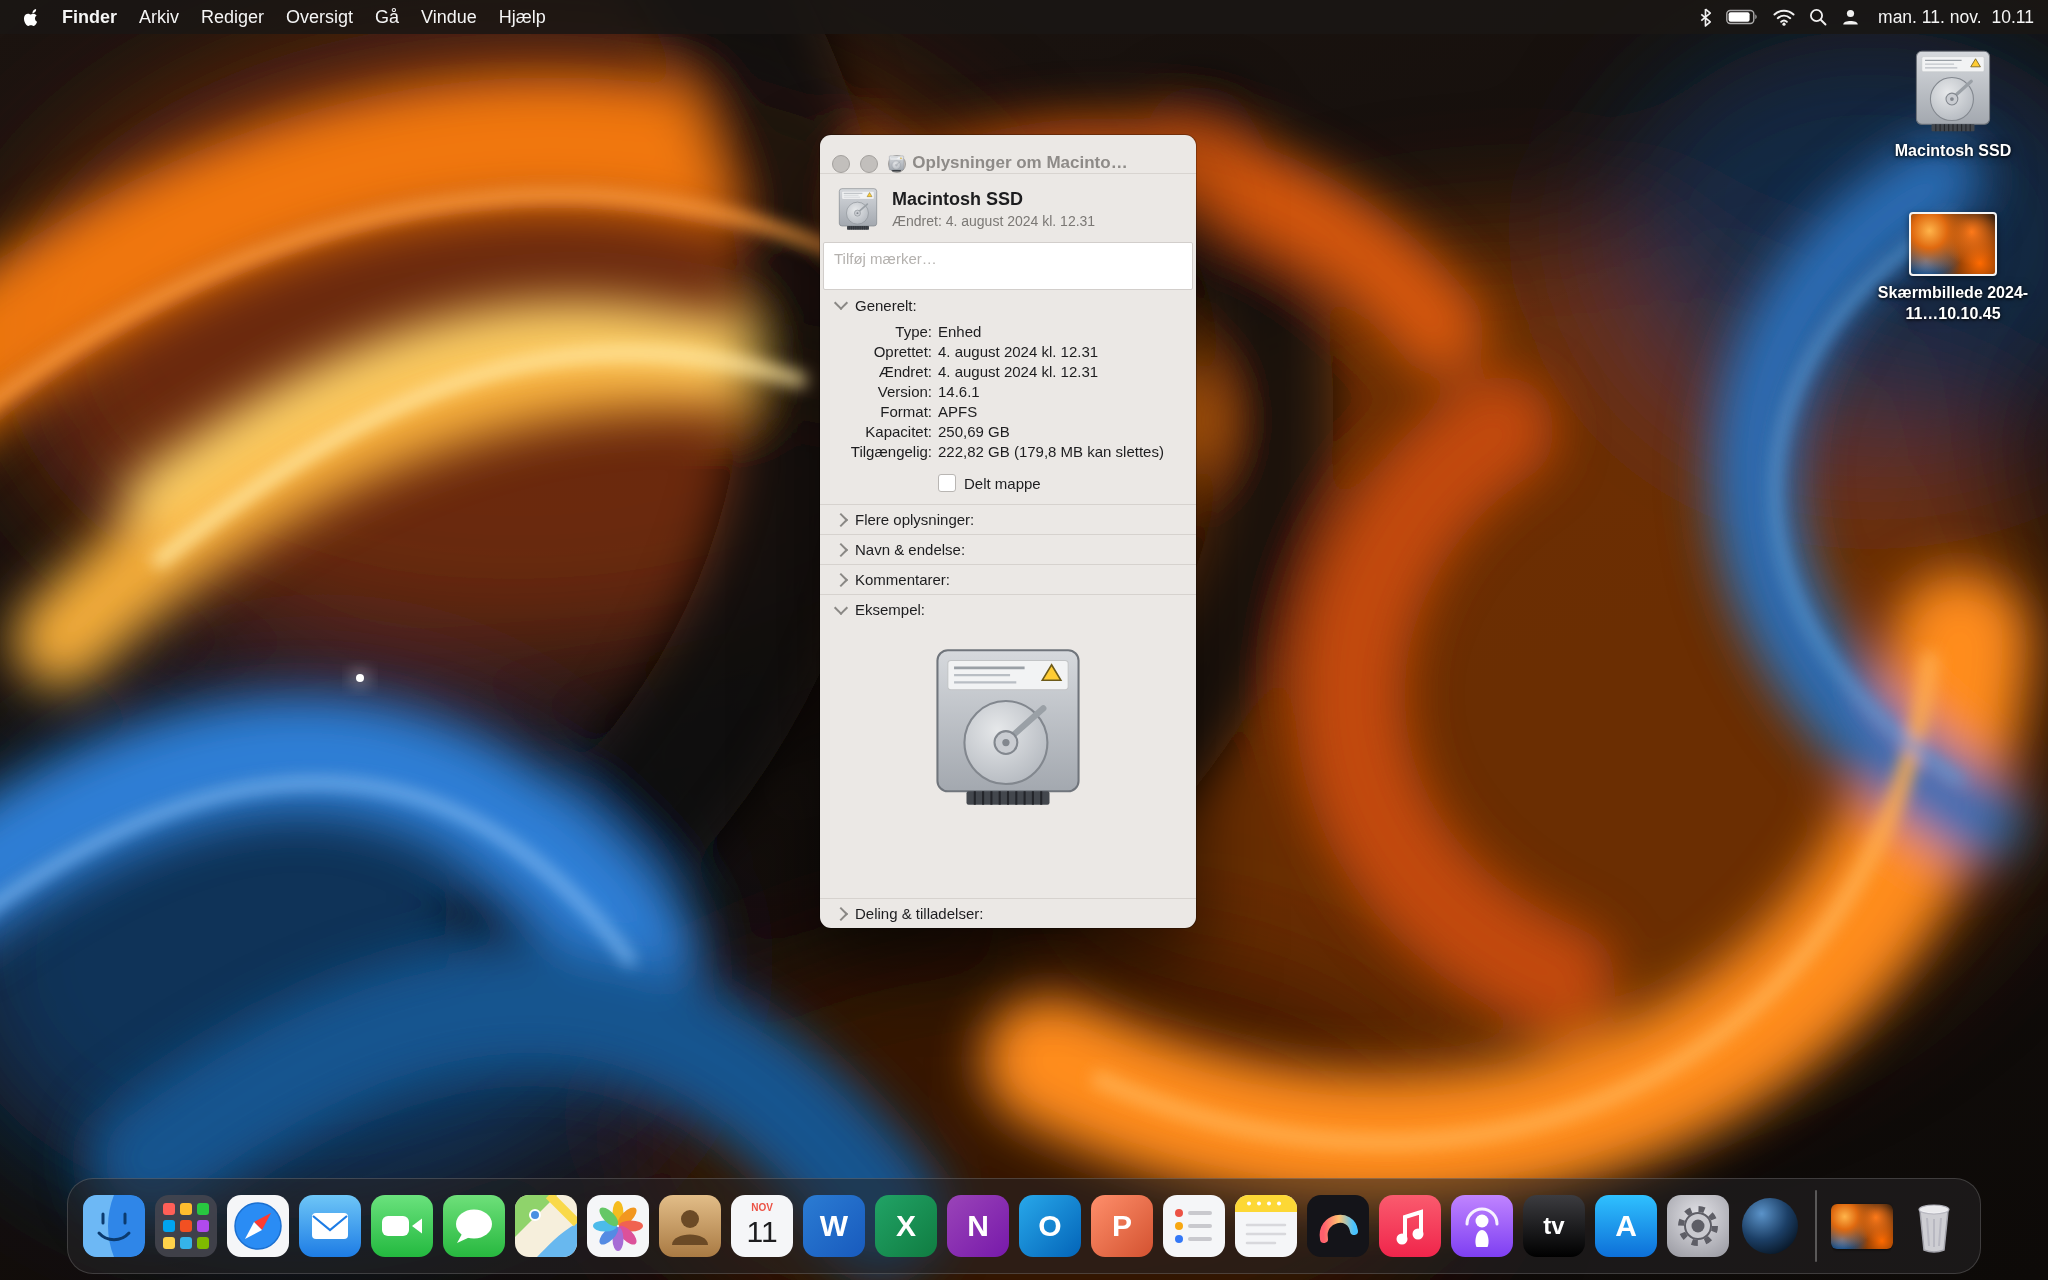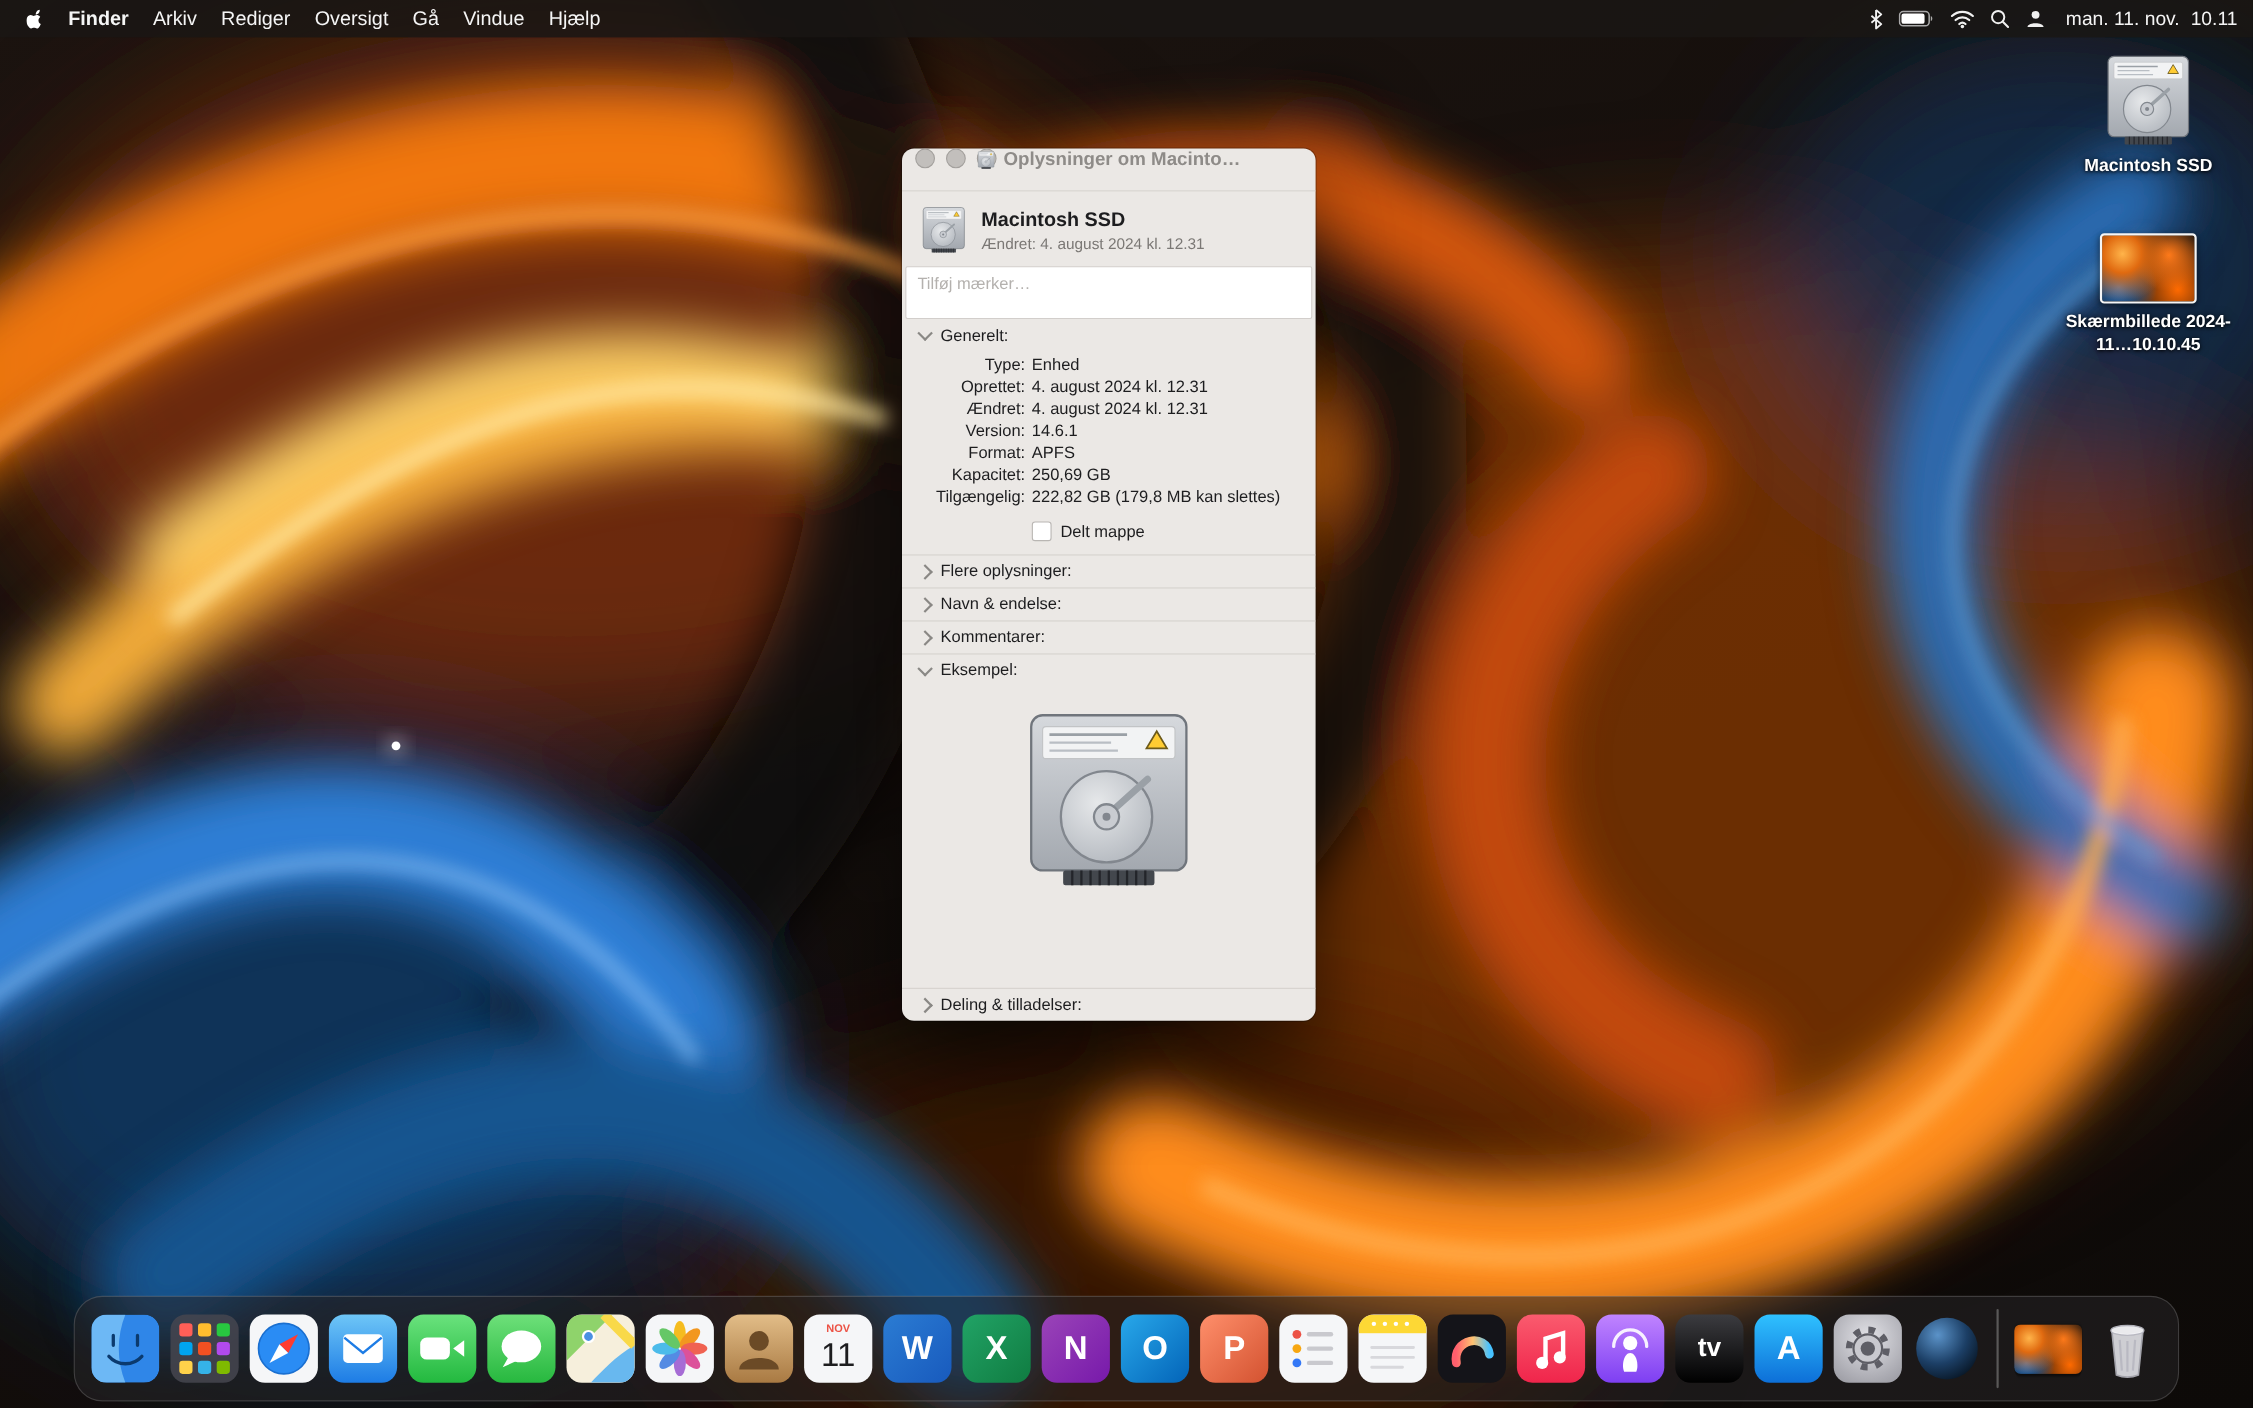--- a/index.html
+++ b/index.html
@@ -28,21 +28,21 @@
     radial-gradient(circle at 22% 28%,#ffb44a 0%,#e06a10 22%,rgba(0,0,0,0) 55%),
     radial-gradient(circle at 72% 30%,#ff7a1a 0%,rgba(0,0,0,0) 45%),
     radial-gradient(circle at 18% 78%,#2f7fd6 0%,rgba(0,0,0,0) 42%),
     radial-gradient(circle at 82% 82%,#ff6a00 0%,rgba(60,20,0,0) 55%),
     #14100c;}
 
   
   .info-window{position:absolute;left:820px;top:135px;width:376px;height:793px;background:#ebe8e5;
     border-radius:11px;box-shadow:0 34px 80px rgba(0,0,0,.6),0 0 0 1px rgba(0,0,0,.25);
     display:flex;flex-direction:column;overflow:hidden;z-index:40;color:#1d1d1f;}
-  .titlebar{height:38px;flex:0 0 38px;display:flex;align-items:flex-start;padding:0 12px;position:relative;
+  .titlebar{height:38px;flex:0 0 38px;display:flex;align-items:flex-end;padding:0 12px;position:relative;
     border-bottom:1px solid #d8d4d0;}
   .tl{width:16px;height:16px;border-radius:50%;background:#c2bfbc;border:1px solid #a3a09d;margin-right:10px;flex:0 0 auto;}
   .wtitle{position:absolute;left:0;right:0;display:flex;justify-content:center;align-items:center;gap:7px;
     pointer-events:none;}
   .wtitle span{color:#8e8b88;font-weight:700;font-size:17px;white-space:nowrap;overflow:hidden;max-width:270px;text-overflow:ellipsis;}
   .whead{display:flex;align-items:center;gap:12px;padding:13px 16px 11px 16px;}
   .whead .nm{font-size:18px;font-weight:700;}
   .whead .sub{font-size:14px;color:#7b7875;margin-top:3px;}
   .tags{margin:0 3px;flex:0 0 auto;}
   .tags input{width:100%;box-sizing:border-box;height:48px;border:1px solid #d2cecb;background:#fff;

